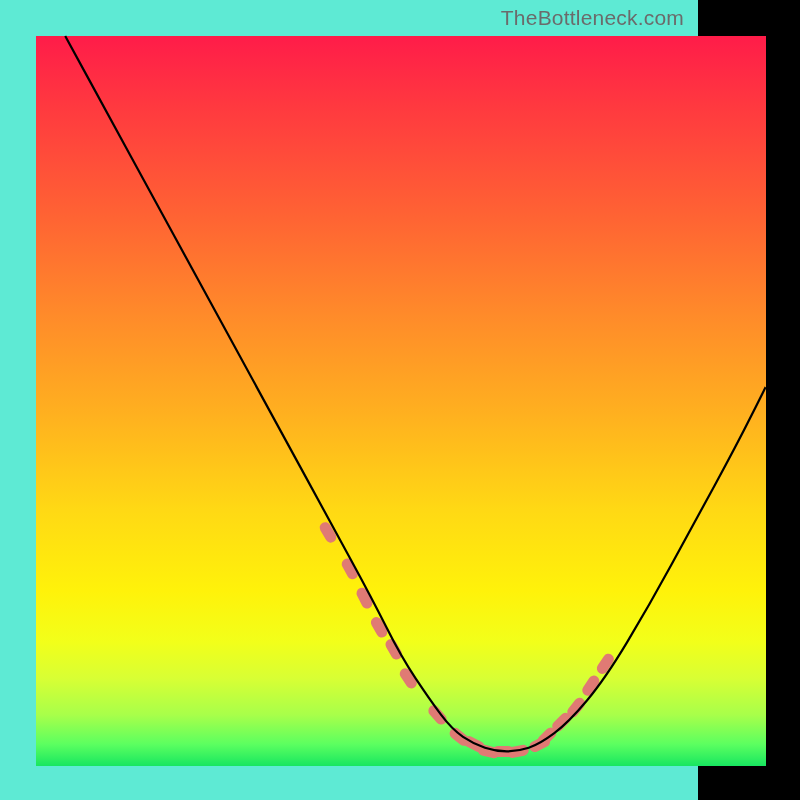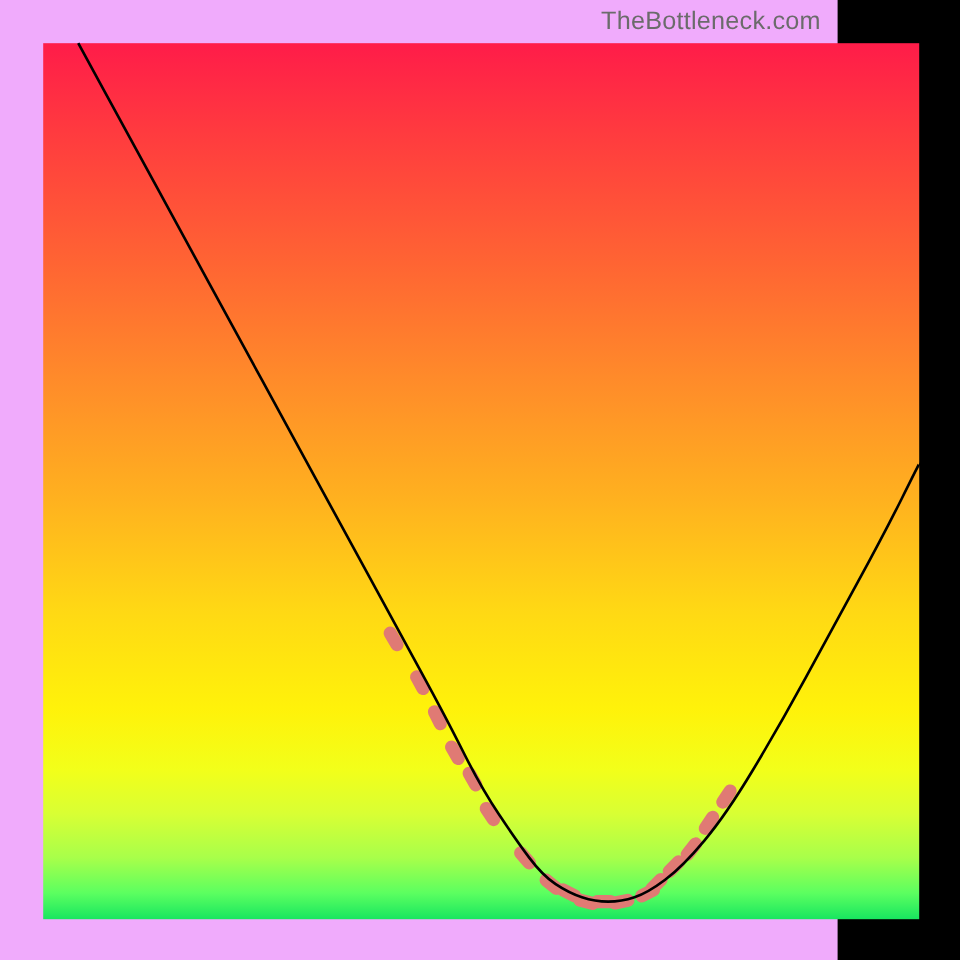--- a/index.html
+++ b/index.html
@@ -9,21 +9,21 @@
     height: 800px;
     background: #000;
     overflow: hidden;
   }
   .frame {
     position: absolute;
     left: 0;
     top: 0;
     width: 698px;
     height: 800px;
-    background: #f0abfc;
+    background: #5eead4;
   }
   .plot-area {
     position: absolute;
     left: 36px;
     top: 36px;
     width: 730px;
     height: 730px;
     
     background: linear-gradient(
       to bottom,

